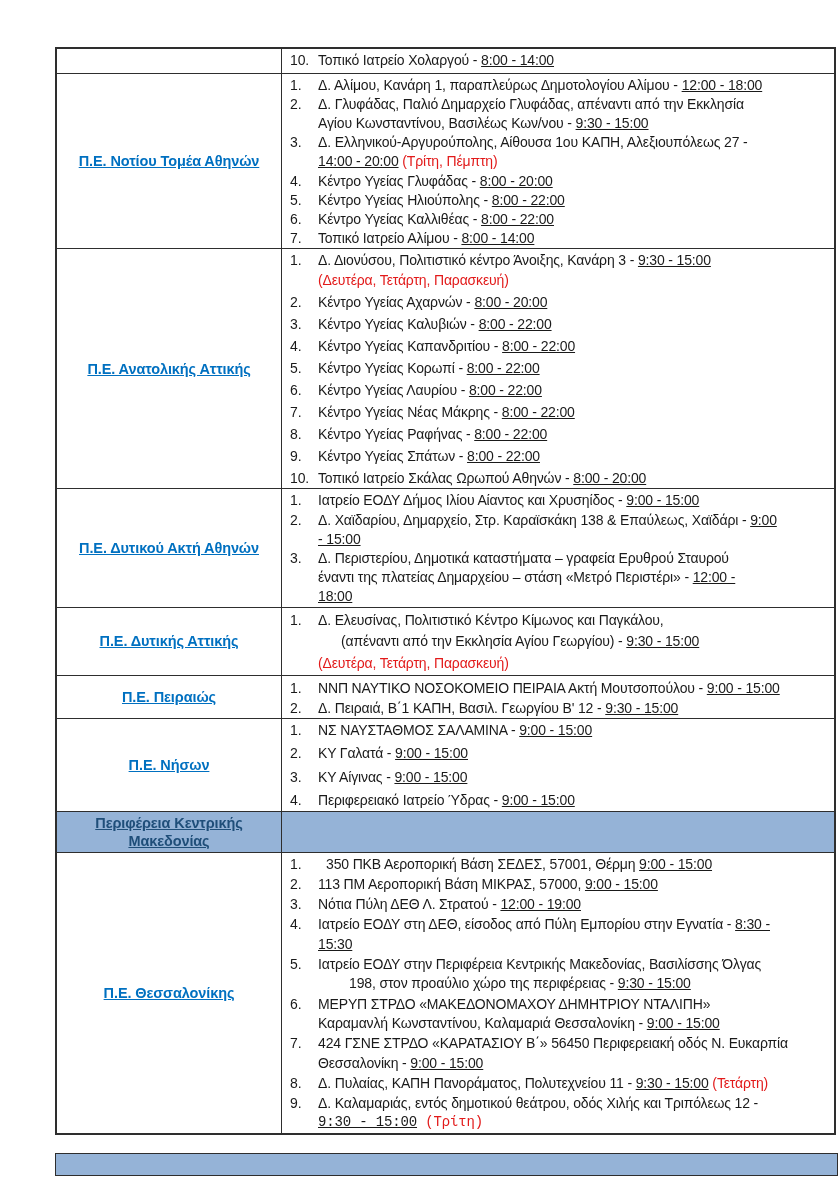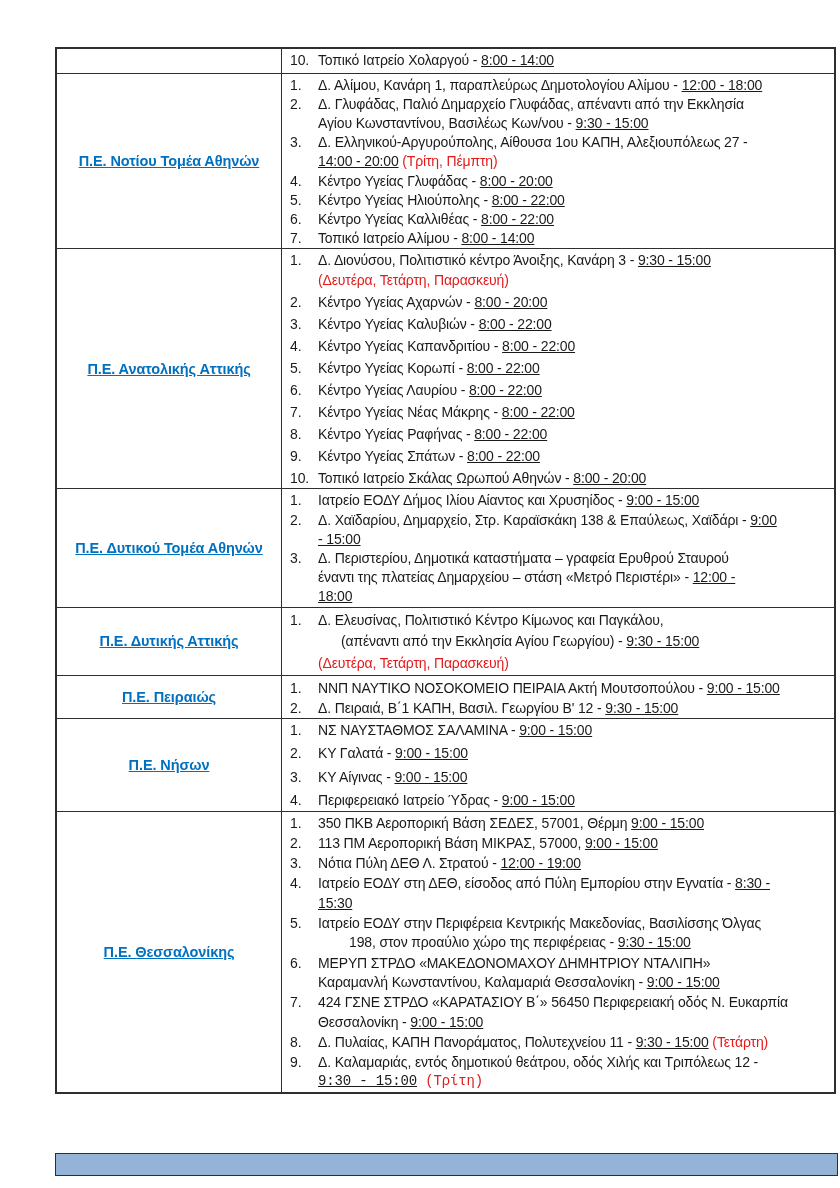--- a/index.html
+++ b/index.html
@@ -154,21 +154,21 @@
             </div>
             <div class="item">
               <span class="num" style="line-height: 19.4px;">10.</span>
               <div class="txt">
                 <div class="line" style="line-height: 19.4px;"><span>Τοπικό Ιατρείο Σκάλας Ωρωπού Αθηνών - </span><span class="time">8:00 - 20:00</span></div>
               </div>
             </div>
           </td>
         </tr>
         <tr style="height: 115px;">
-          <td class="region"><span class="rlabel">Π.Ε. Δυτικού Τομέα Αθηνών</span></td>
+          <td class="region"><span class="rlabel">Π.Ε. Δυτικού Ακτή Αθηνών</span></td>
           <td class="items">
             <div class="item" style="margin-bottom: 0px;">
               <span class="num" style="line-height: 19.2px;">1.</span>
               <div class="txt">
                 <div class="line" style="line-height: 19.2px;"><span>Ιατρείο ΕΟΔΥ Δήμος Ιλίου Αίαντος και Χρυσηίδος - </span><span class="time">9:00 - 15:00</span></div>
               </div>
             </div>
             <div class="item" style="margin-bottom: 0px;">
               <span class="num" style="line-height: 19.2px;">2.</span>
               <div class="txt">
@@ -238,27 +238,31 @@
               </div>
             </div>
             <div class="item">
               <span class="num" style="line-height: 19.5px;">4.</span>
               <div class="txt">
                 <div class="line" style="line-height: 19.5px;"><span>Περιφερειακό Ιατρείο Ύδρας - </span><span class="time">9:00 - 15:00</span></div>
               </div>
             </div>
           </td>
         </tr>
+        <tr style="height: 36px;">
+          <td class="region hdr"><span class="rlabel">Περιφέρεια Κεντρικής Μακεδονίας</span></td>
+          <td class="items hdr"></td>
+        </tr>
         <tr style="height: 277px;">
           <td class="region"><span class="rlabel">Π.Ε. Θεσσαλονίκης</span></td>
           <td class="items">
             <div class="item" style="margin-bottom: 1px;">
               <span class="num" style="line-height: 19.3px;">1.</span>
               <div class="txt">
-                <div class="line" style="line-height: 19.3px;"><span>350 ΠΚΒ Αεροπορική Βάση ΣΕΔΕΣ, 57001, Θέρμη </span><span class="time">9:00 - 15:00</span></div>
+                <div class="line" style="line-height: 19.3px; margin-left: 8px;"><span>350 ΠΚΒ Αεροπορική Βάση ΣΕΔΕΣ, 57001, Θέρμη </span><span class="time">9:00 - 15:00</span></div>
               </div>
             </div>
             <div class="item" style="margin-bottom: 1px;">
               <span class="num" style="line-height: 19.3px;">2.</span>
               <div class="txt">
                 <div class="line" style="line-height: 19.3px;"><span>113 ΠΜ Αεροπορική Βάση ΜΙΚΡΑΣ, 57000, </span><span class="time">9:00 - 15:00</span></div>
               </div>
             </div>
             <div class="item" style="margin-bottom: 1px;">
               <span class="num" style="line-height: 19.3px;">3.</span>

